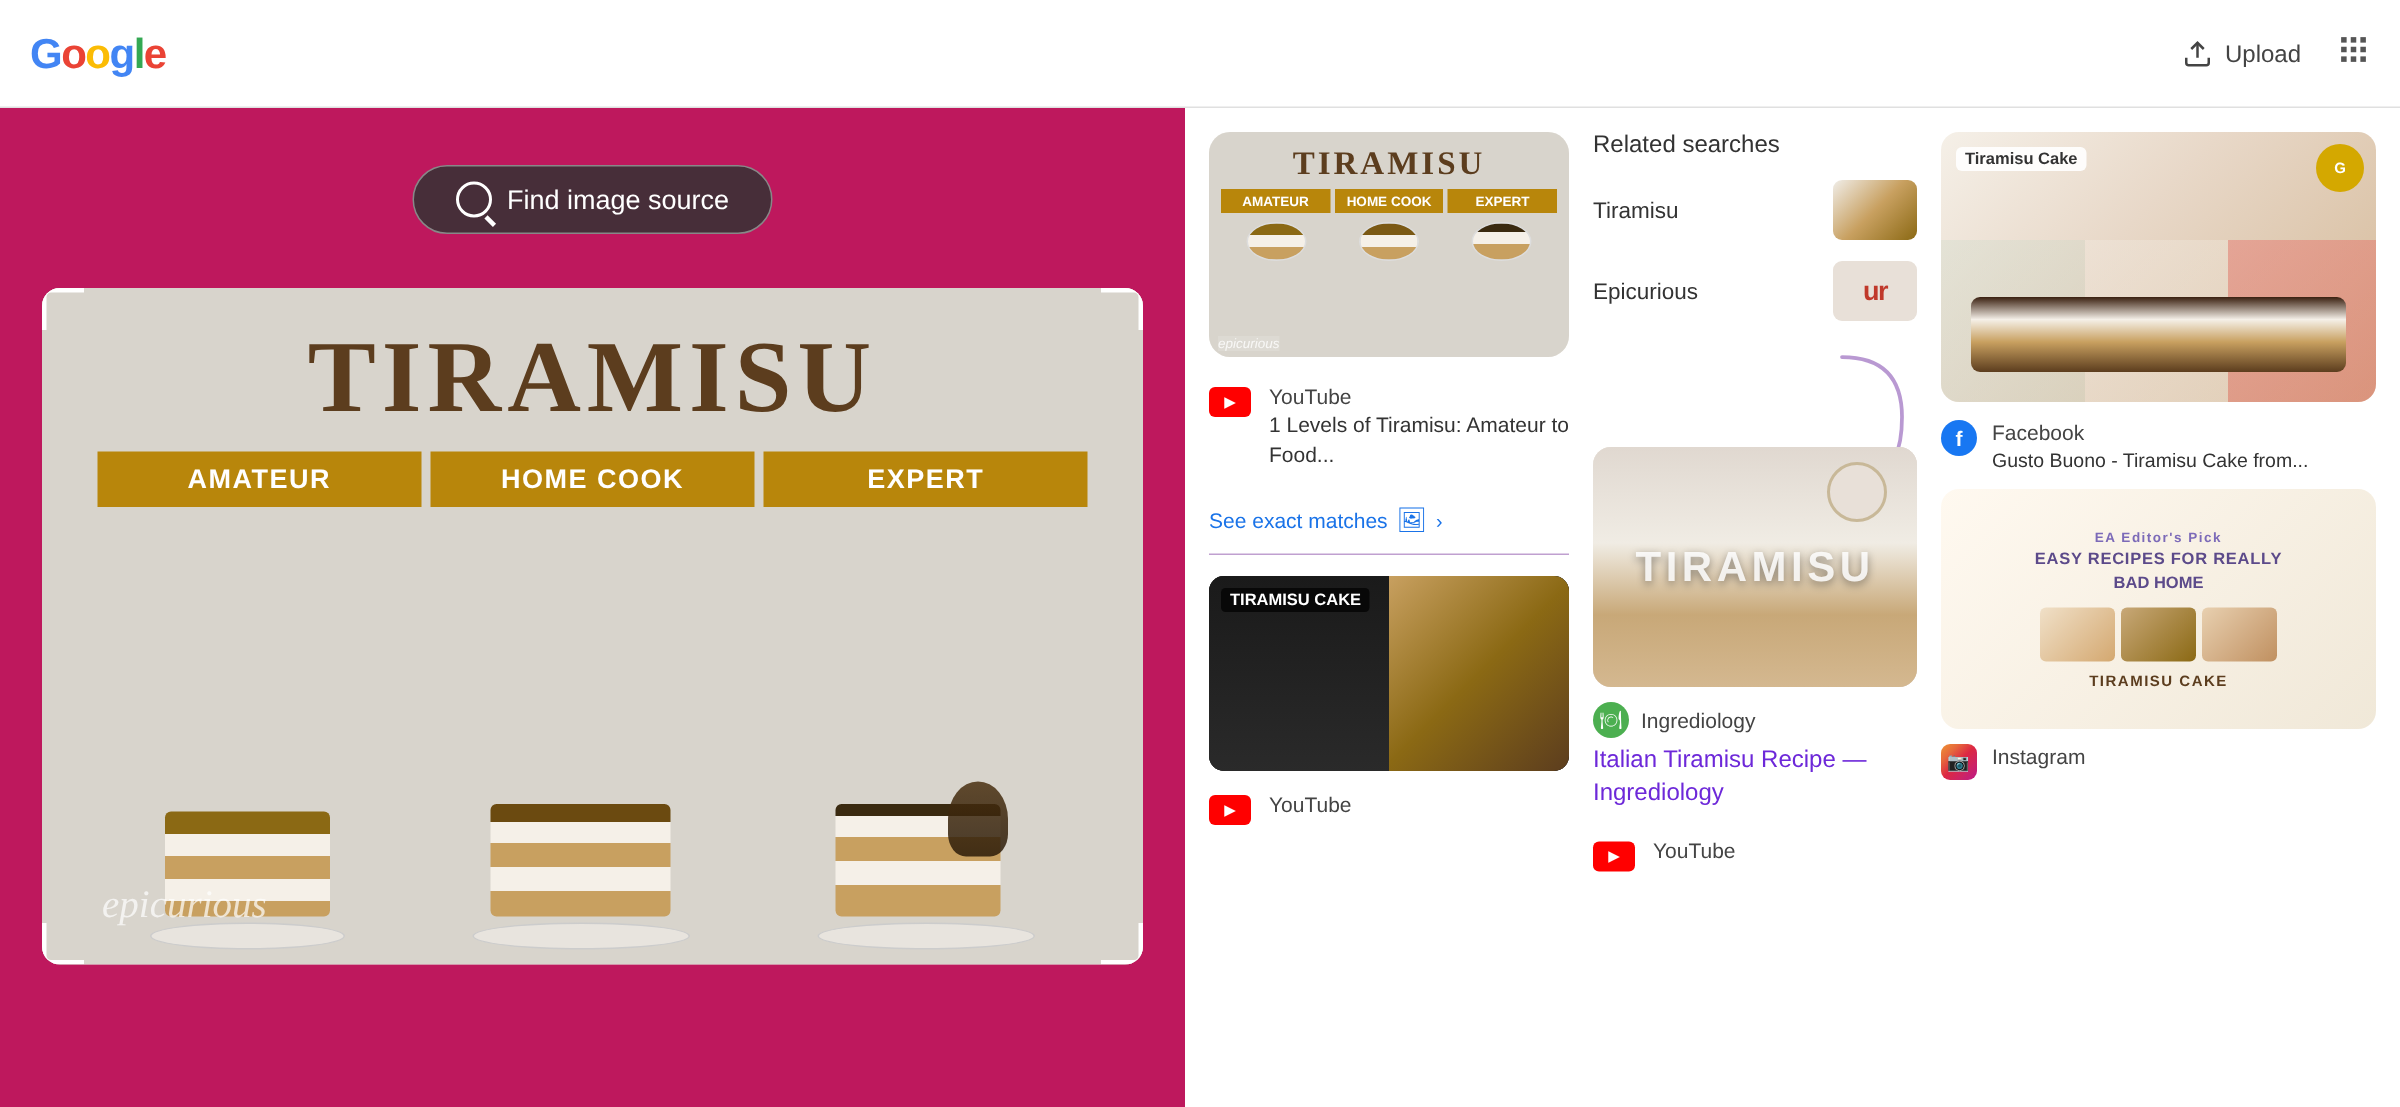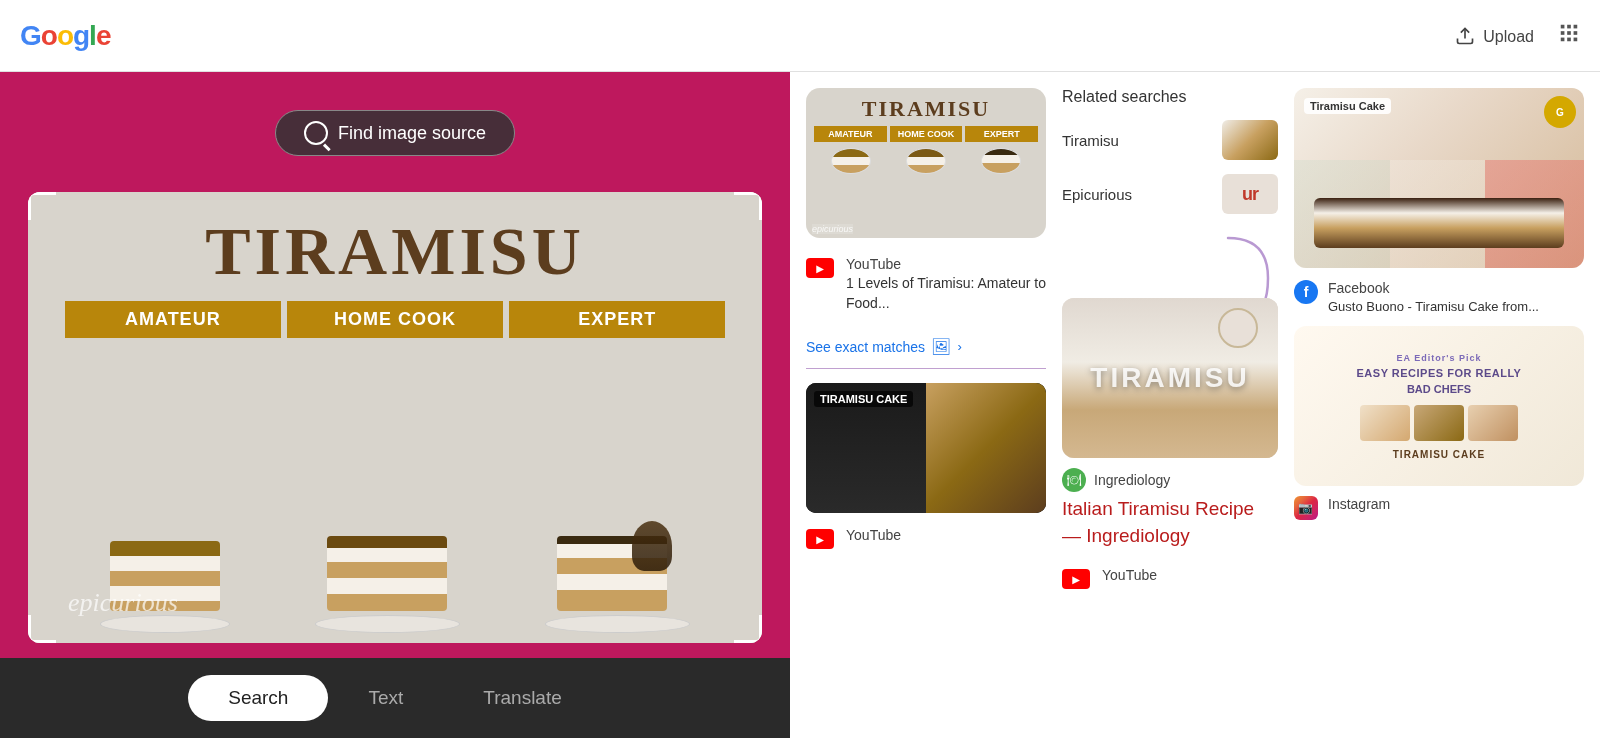--- a/index.html
+++ b/index.html
@@ -483,21 +483,21 @@
     .ingrediology-icon {
       width: 24px; height: 24px;
       border-radius: 50%;
       background: #4CAF50;
       display: flex; align-items: center; justify-content: center;
       color: #fff;
       font-size: 12px;
       flex-shrink: 0;
     }
     .mid-source-name { font-size: 14px; color: #444; }
-    .mid-source-title { font-size: 19px; color: #b91c1c; font-weight: 500; line-height: 1.4; margin-top: 2px; }
+    .mid-source-title { font-size: 16px; color: #6d28d9; font-weight: 500; line-height: 1.4; margin-top: 2px; }
 
     
     .right-bottom-img {
       width: 100%;
       height: 160px;
       border-radius: 12px;
       background: #f8f5f0;
       margin-bottom: 10px;
       cursor: pointer;
       overflow: hidden;
@@ -598,25 +598,20 @@
               <div style="width:110px;height:75px;background:linear-gradient(to bottom, #3a2a10 8px, #f5f0e8 8px, #f5f0e8 22px, #c8a060 22px, #c8a060 38px, #f5f0e8 38px, #f5f0e8 54px, #c8a060 54px); border-radius:4px;position:absolute;bottom:0;"></div>
               <div style="position:absolute;top:0;right:5px;width:40px;height:50px;background:linear-gradient(to bottom, #4a3010, #2a1a08);border-radius:50% 50% 30% 30%;opacity:0.85;"></div>
             </div>
             <div style="width:145px;height:18px;background:#e8e4de;border-radius:50%;border:1px solid #ccc;margin-top:4px;"></div>
           </div>
         </div>
         <div class="epicurious-label">epicurious</div>
       </div>
     </div>
 
-    <div class="bottom-tabs">
-      <button class="tab-btn tab-search">Search</button>
-      <button class="tab-btn tab-text">Text</button>
-      <button class="tab-btn tab-translate">Translate</button>
-    </div>
   </div>
 
   <div class="right-panel">
 
     <div class="right-col-left">
 
       <div class="epi-card">
         <div class="epi-card-img">
           <div class="epi-title-sm">TIRAMISU</div>
           <div class="epi-levels-sm">
@@ -729,21 +724,21 @@
         <div>
           <div class="right-source-name">Facebook</div>
           <div class="right-source-title">Gusto Buono - Tiramisu Cake from...</div>
         </div>
       </div>
 
       <div class="right-bottom-img" style="margin-top:10px;">
         <div class="easy-recipes-bg">
           <div style="font-size:9px;color:#7c6ab8;font-weight:bold;letter-spacing:1px;">EA Editor's Pick</div>
           <div style="font-size:11px;font-weight:900;color:#5c4a8a;text-align:center;letter-spacing:0.5px;">EASY RECIPES FOR REALLY</div>
-          <div style="font-size:11px;font-weight:900;color:#5c4a8a;text-align:center;">BAD CHEFS</div>
+          <div style="font-size:11px;font-weight:900;color:#5c4a8a;text-align:center;">BAD HOME</div>
 
           <div style="display:flex;gap:4px;margin-top:6px;flex-wrap:wrap;justify-content:center;">
             <div style="width:50px;height:36px;background:linear-gradient(135deg,#f0e0c8,#d4a870);border-radius:4px;"></div>
             <div style="width:50px;height:36px;background:linear-gradient(135deg,#c8a878,#8B6914);border-radius:4px;"></div>
             <div style="width:50px;height:36px;background:linear-gradient(135deg,#e8d0b0,#c09060);border-radius:4px;"></div>
           </div>
           <div style="font-size:10px;font-weight:bold;color:#5c3d1e;letter-spacing:1px;margin-top:4px;">TIRAMISU CAKE</div>
         </div>
       </div>
 

